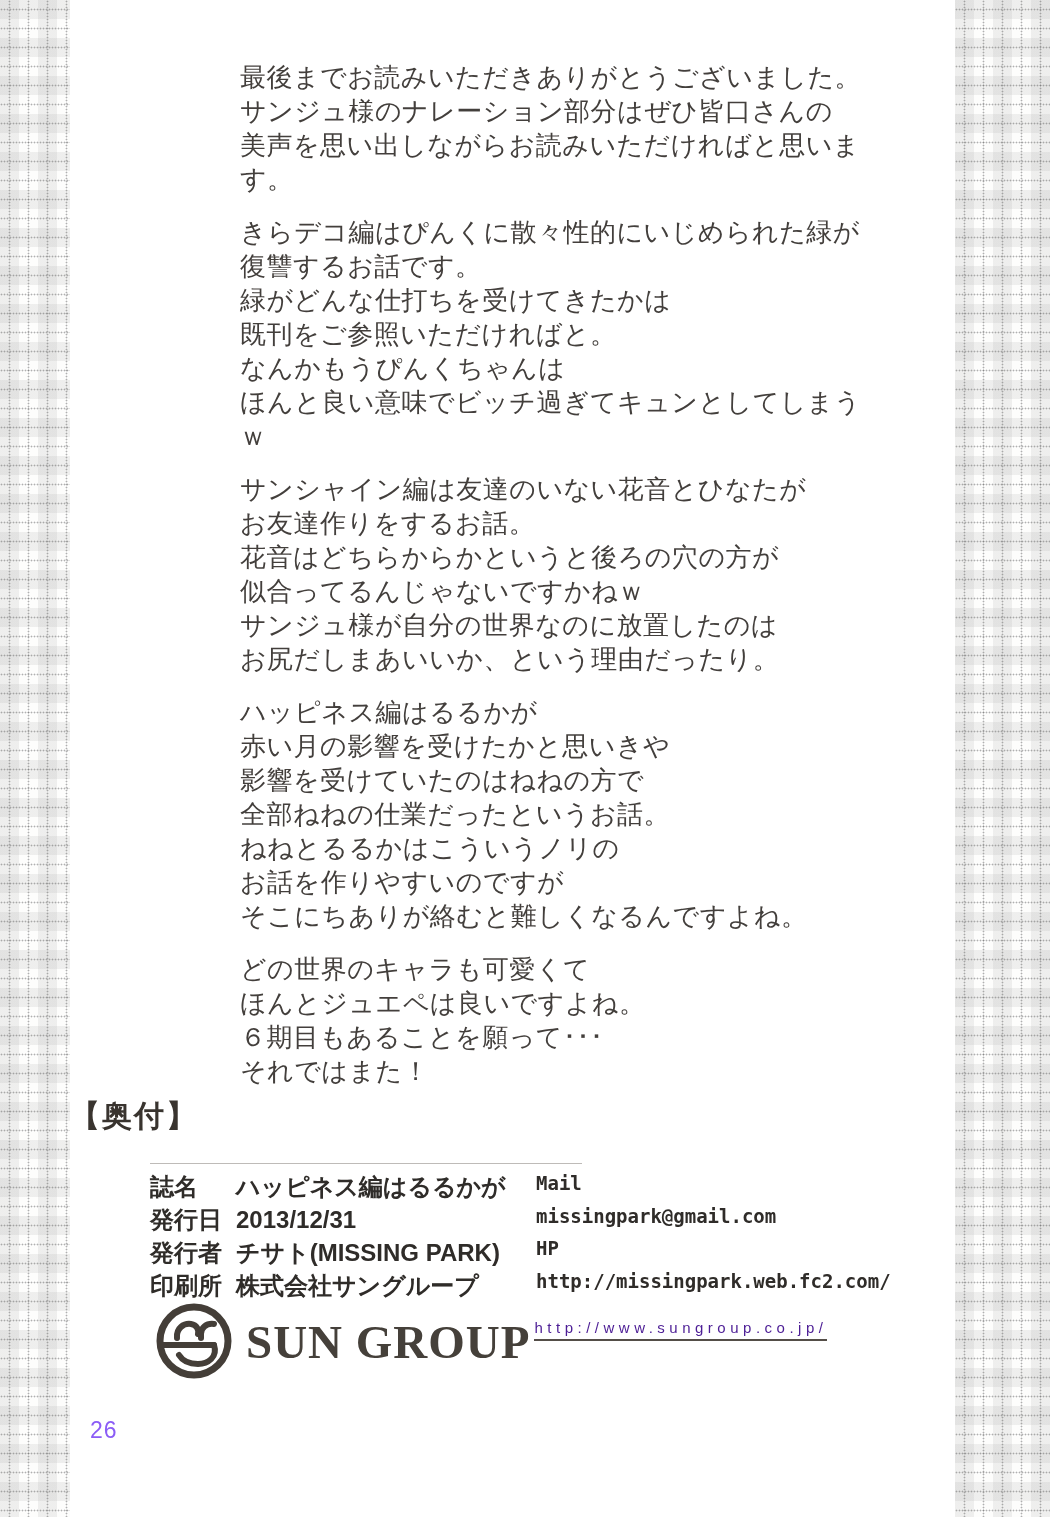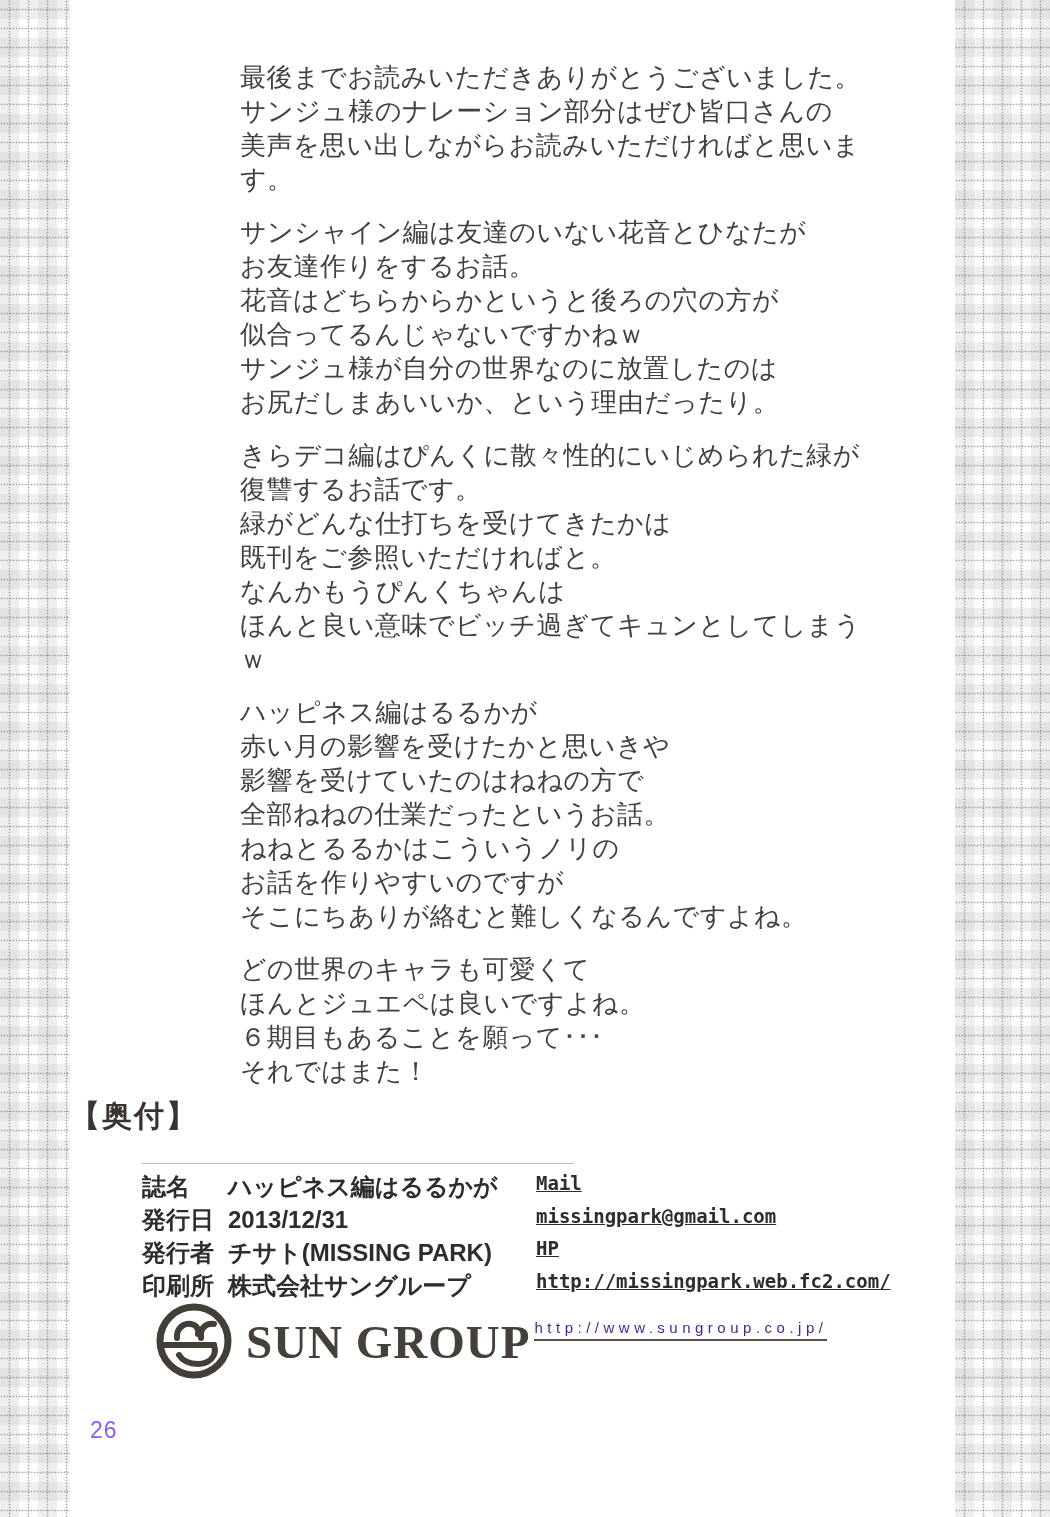--- a/index.html
+++ b/index.html
@@ -35,35 +35,35 @@
   }
   .afterword p { white-space:pre-line; margin-bottom:19px; }
 
   .colophon-heading {
     position:absolute; left:70px; top:1096px; width:885px;
     font-size:30px; font-weight:bold; color:#39342f;
     letter-spacing:2px;
   }
 
   .colophon-table {
-    position:absolute; left:142px; top:1163px; width:432px;
+    position:absolute; left:150px; top:1163px; width:432px;
     border-top:1px solid rgba(110,104,98,0.45);
     padding-top:6px;
     font-size:24px; font-weight:600; line-height:33px;
     color:#2f2c29;
   }
   .colophon-row { display:flex; }
   .colophon-row .lbl { width:86px; flex:0 0 86px; }
   .colophon-row .val { white-space:nowrap; }
 
   .contact {
     position:absolute; left:536px; top:1167px;
     font-family:"DejaVu Sans Mono", "Liberation Mono", monospace;
     font-size:19px; font-weight:600; line-height:32.5px;
-    color:#2f2c29; white-space:nowrap;text-decoration:underline;
+    color:#2f2c29; white-space:nowrap;
   }
 
   .printer-logo {
     position:absolute; left:150px; top:1298px;
     display:flex; align-items:center;
   }
   .logo-mark { flex:0 0 auto; margin-right:8px; }
   .logo-text-col { display:flex; flex-direction:row; }
   .logo-name {
     font-family:"Liberation Serif", serif;
@@ -89,32 +89,32 @@
 
 <div class="page">
 
   <div class="pattern-band band-left"></div>
   <div class="pattern-band band-right"></div>
 
   <div class="afterword">
     <p>最後までお読みいただきありがとうございました。
 サンジュ様のナレーション部分はぜひ皆口さんの
 美声を思い出しながらお読みいただければと思います。</p>
+    <p>きらデコ編はぴんくに散々性的にいじめられた緑が
+復讐するお話です。
+緑がどんな仕打ちを受けてきたかは
+既刊をご参照いただければと。
+なんかもうぴんくちゃんは
+ほんと良い意味でビッチ過ぎてキュンとしてしまうｗ</p>
     <p>サンシャイン編は友達のいない花音とひなたが
 お友達作りをするお話。
 花音はどちらからかというと後ろの穴の方が
 似合ってるんじゃないですかねｗ
 サンジュ様が自分の世界なのに放置したのは
 お尻だしまあいいか、という理由だったり。</p>
-    <p>きらデコ編はぴんくに散々性的にいじめられた緑が
-復讐するお話です。
-緑がどんな仕打ちを受けてきたかは
-既刊をご参照いただければと。
-なんかもうぴんくちゃんは
-ほんと良い意味でビッチ過ぎてキュンとしてしまうｗ</p>
     <p>ハッピネス編はるるかが
 赤い月の影響を受けたかと思いきや
 影響を受けていたのはねねの方で
 全部ねねの仕業だったというお話。
 ねねとるるかはこういうノリの
 お話を作りやすいのですが
 そこにちありが絡むと難しくなるんですよね。</p>
     <p>どの世界のキャラも可愛くて
 ほんとジュエペは良いですよね。
 ６期目もあることを願って･･･

